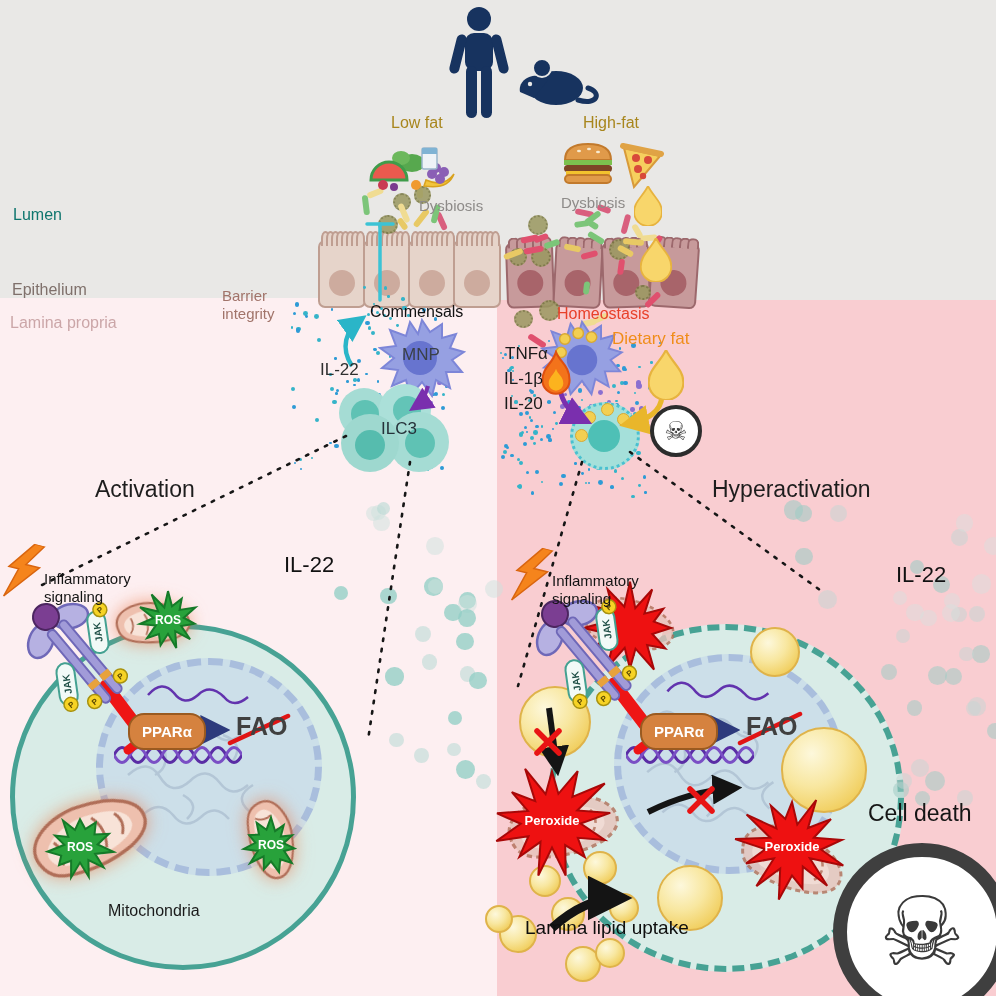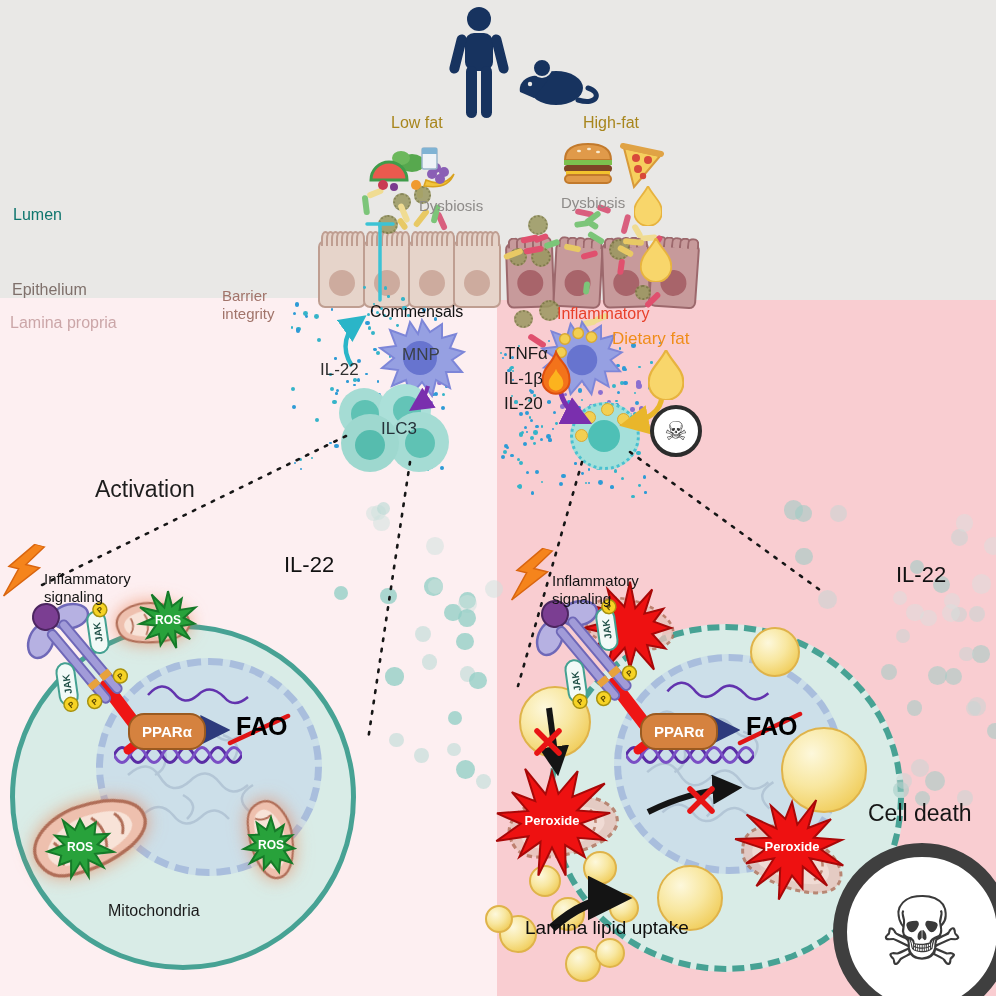--- a/index.html
+++ b/index.html
@@ -34,21 +34,21 @@
   .lipid{position:absolute;border-radius:50%;z-index:2;
     background:radial-gradient(circle at 35% 30%, #fdf8dc 0%, #f8e7a0 42%, #f1cf60 78%, #e9bd4a 100%);
     border:2px solid #dfb34a;}
   
   .receptor{position:absolute;z-index:4;}
   .jaktext{font-family:"Liberation Sans",sans-serif;}
   
   .ppara{position:absolute;width:74px;height:33px;border-radius:16px;background:#d5823f;
     border:2.5px solid #9a5a20;color:#fff;font-weight:bold;font-size:15px;
     display:flex;align-items:center;justify-content:center;z-index:4;}
-  .fao{position:absolute;font-weight:bold;font-size:25px;color:#000000;z-index:4;}
+  .fao{position:absolute;font-weight:bold;font-size:25px;color:#404040;z-index:4;}
   
   .icon{position:absolute;z-index:5;}
   .skullwrap{position:absolute;border-radius:50%;background:#fff;display:flex;
     align-items:center;justify-content:center;z-index:5;color:#3a3a3a;}
   .star-svg{position:absolute;z-index:3;}
   .mito-svg{position:absolute;z-index:2;}
   text{font-family:"Liberation Sans",sans-serif;}
 </style>
 </head>
 <body>
@@ -231,21 +231,21 @@
   <div class="lbl" style="left:419px;top:197px;font-size:15px;color:#8e8b89;z-index:5;">Dysbiosis</div>
   <div class="lbl" style="left:561px;top:194px;font-size:15px;color:#8e8b89;z-index:5;">Dysbiosis</div>
 
   <div class="lbl" style="left:13px;top:206px;font-size:16px;color:#0f766e;z-index:5;">Lumen</div>
   <div class="lbl" style="left:12px;top:281px;font-size:16px;color:#7f706b;z-index:5;">Epithelium</div>
   <div class="lbl" style="left:10px;top:314px;font-size:16px;color:#cba6a8;z-index:5;">Lamina propria</div>
 
   <div class="lbl wrap bold" style="left:222px;top:255px;width:80px;font-size:15px;color:#a1746a;z-index:5;">Barrier integrity</div>
 
   <div class="lbl bold" style="left:370px;top:303px;font-size:16px;color:#111;z-index:5;">Commensals</div>
-  <div class="lbl bold" style="left:557px;top:305px;font-size:16px;color:#e8402a;z-index:5;">Inflammatory</div>
+  <div class="lbl bold" style="left:557px;top:305px;font-size:16px;color:#e8402a;z-index:5;">Homeostasis</div>
 
   <svg class="icon" style="left:378px;top:318px;z-index:3;" width="88" height="82" viewBox="0 0 88 82">
     <polygon points="44,2 52,14 64,6 64,20 78,16 72,30 86,34 74,42 84,54 68,54 72,70 58,62 54,78 44,64 32,78 28,62 14,68 20,52 4,50 16,40 2,30 18,28 12,12 28,18 32,4 40,16" fill="#96a0e2" stroke="#7d86d8" stroke-width="2"></polygon>
     <circle cx="42" cy="40" r="17" fill="#6774cf"></circle>
   </svg>
   <div class="lbl" style="left:402px;top:345px;font-size:17px;color:#3a4048;z-index:5;">MNP</div>
 
   <div class="lbl" style="left:320px;top:360px;font-size:17px;color:#2f2f2f;z-index:5;">IL-22</div>
 
   <div class="abs" style="left:333px;top:384px;width:120px;height:92px;z-index:3;">
@@ -288,20 +288,21 @@
     <div class="abs" style="left:10px;top:6px;width:11px;height:11px;border-radius:50%;background:#f3cf52;border:1.5px solid #d9a932;"></div>
     <div class="abs" style="left:28px;top:-2px;width:11px;height:11px;border-radius:50%;background:#f3cf52;border:1.5px solid #d9a932;"></div>
     <div class="abs" style="left:44px;top:8px;width:11px;height:11px;border-radius:50%;background:#f3cf52;border:1.5px solid #d9a932;"></div>
   </div>
 
   <div class="skullwrap" style="left:650px;top:405px;width:44px;height:44px;border:4px solid #2c2c2c;font-size:26px;">
     <span>☠</span>
   </div>
 
   <div class="lbl" style="left:95px;top:476px;font-size:23px;color:#1d1d1d;z-index:5;">Activation</div>
+  <div class="lbl" style="left:712px;top:476px;font-size:23px;color:#1d1d1d;z-index:5;">Hyperactivation</div>
 
   <div class="lbl bold" style="left:284px;top:552px;font-size:22px;color:#111;z-index:5;">IL-22</div>
   <div class="lbl bold" style="left:896px;top:562px;font-size:22px;color:#111;z-index:5;">IL-22</div>
 
   <svg class="icon" style="left:6px;top:542px;z-index:5;transform:rotate(14deg);" width="34" height="60" viewBox="0 0 34 60">
     <polygon points="22,0 2,28 12,28 4,58 32,22 18,22 32,0" fill="#f5841c" stroke="#d9650f" stroke-width="1.5"></polygon>
   </svg>
   <div class="lbl wrap" style="left:44px;top:538px;width:120px;font-size:15px;color:#141414;z-index:5;">Inflammatory signaling</div>
   <svg class="icon" style="left:514px;top:546px;z-index:5;transform:rotate(14deg);" width="34" height="60" viewBox="0 0 34 60">
     <polygon points="22,0 2,28 12,28 4,58 32,22 18,22 32,0" fill="#f5841c" stroke="#d9650f" stroke-width="1.5"></polygon>

